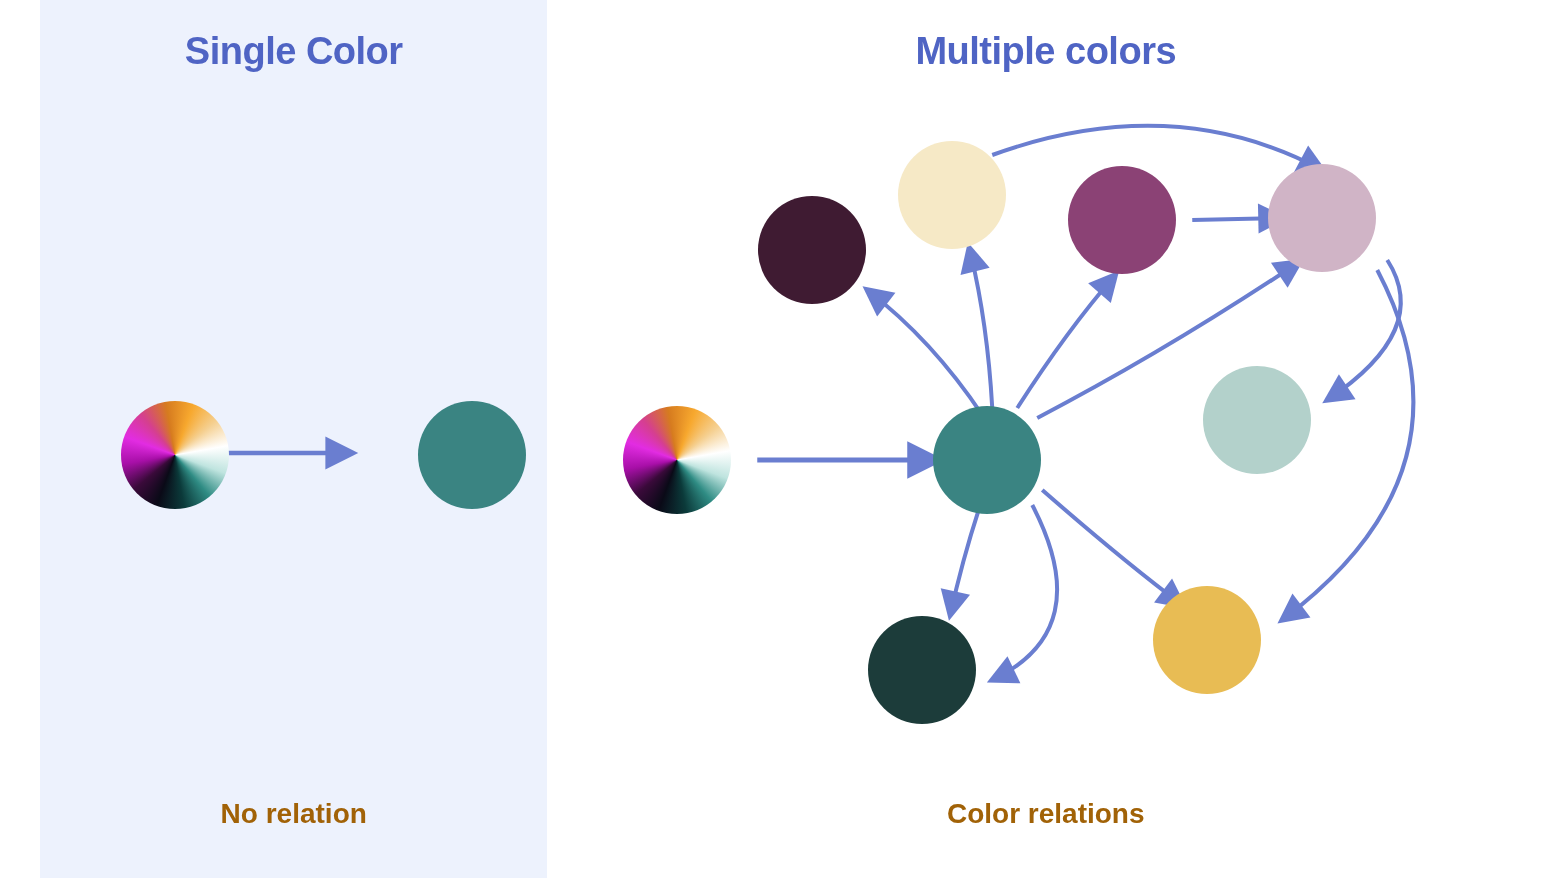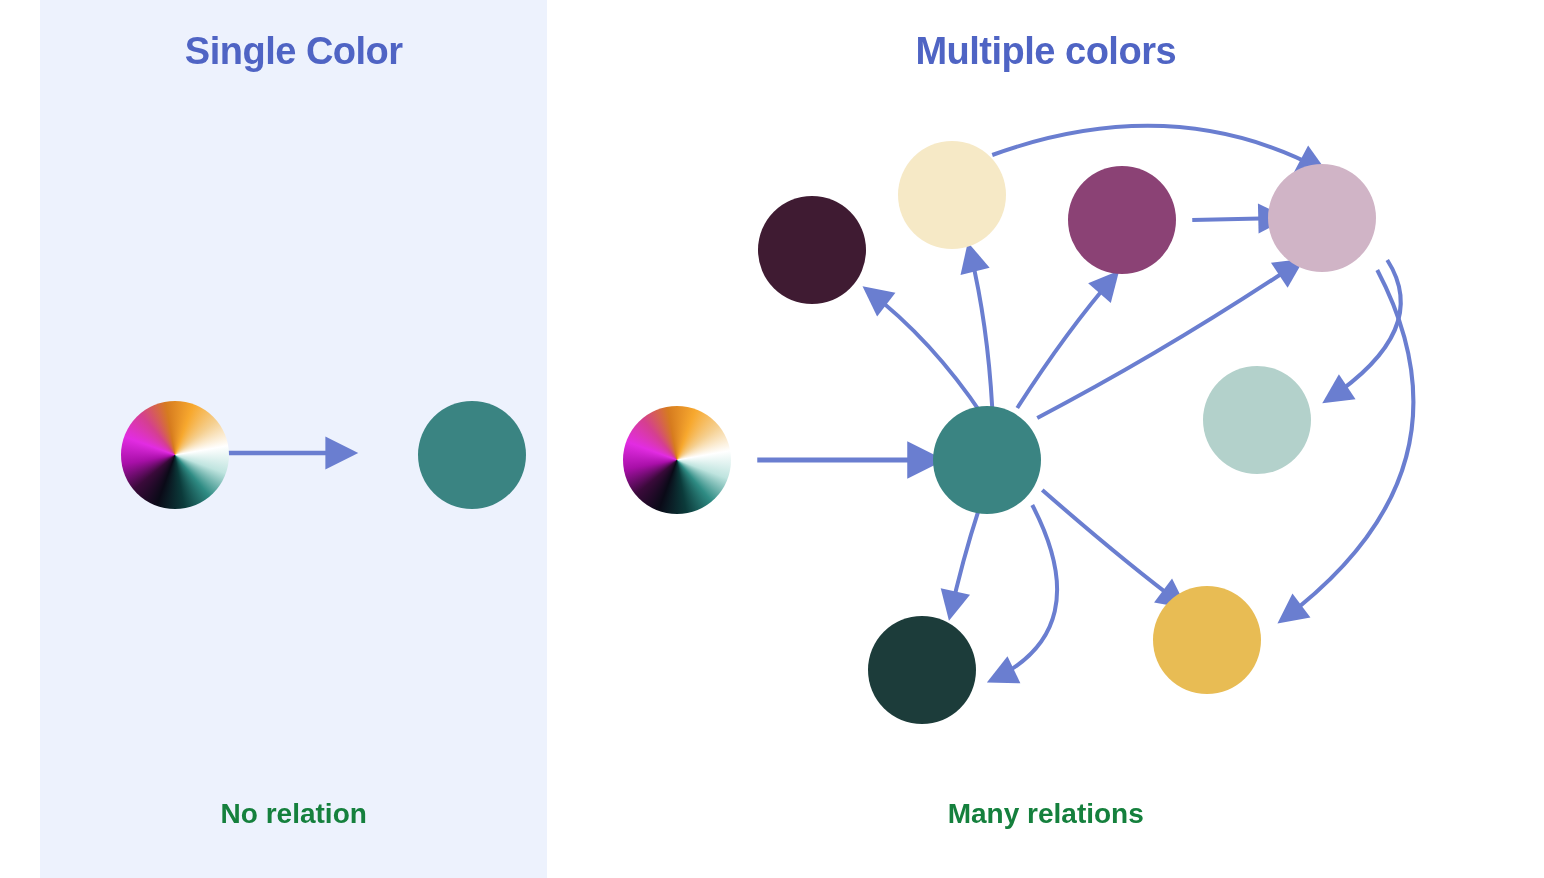--- a/index.html
+++ b/index.html
@@ -34,21 +34,21 @@
       white-space: nowrap;
       letter-spacing: -0.5px;
     }
     .caption {
       position: absolute;
       left: 50%;
       transform: translateX(-50%);
       bottom: 48px;
       font-size: 28px;
       font-weight: 700;
-      color: #15803d;
+      color: #a16207;
       white-space: nowrap;
     }
     .stage {
       position: absolute;
       top: 0; left: 0; right: 0; bottom: 0;
     }
     .node {
       position: absolute;
       border-radius: 50%;
       transform: translate(-50%, -50%);
@@ -146,14 +146,14 @@
 
     <div class="node" style="width:108px;height:108px;left:265px;top:250px;background:#3f1b32;"></div>
     <div class="node" style="width:108px;height:108px;left:405px;top:195px;background:#f6e9c6;"></div>
     <div class="node" style="width:108px;height:108px;left:575px;top:220px;background:#8b4275;"></div>
     <div class="node" style="width:108px;height:108px;left:775px;top:218px;background:#d0b4c6;"></div>
     <div class="node" style="width:108px;height:108px;left:710px;top:420px;background:#b3d1cb;"></div>
     <div class="node" style="width:108px;height:108px;left:660px;top:640px;background:#e8bc54;"></div>
     <div class="node" style="width:108px;height:108px;left:375px;top:670px;background:#1c3c3a;"></div>
   </div>
 
-  <div class="caption">Many relations</div>
+  <div class="caption">Color relations</div>
 </div>
 
 </body></html>

